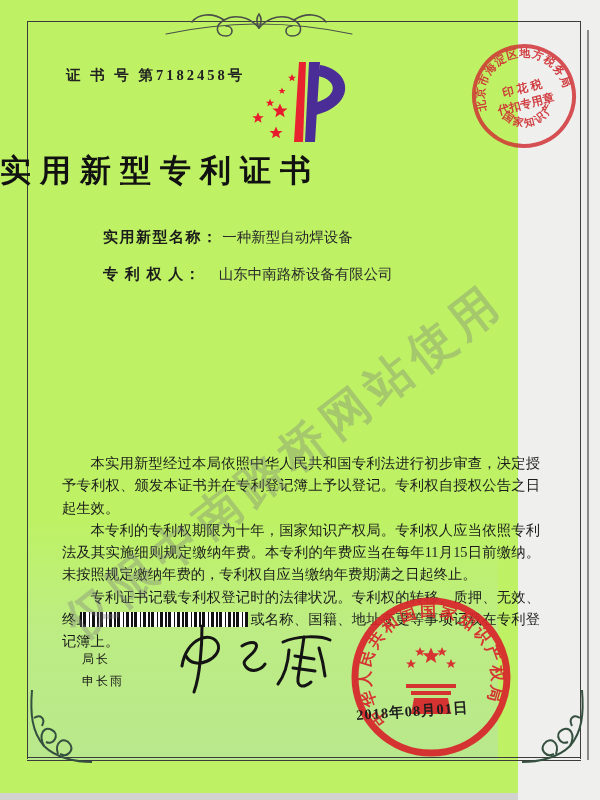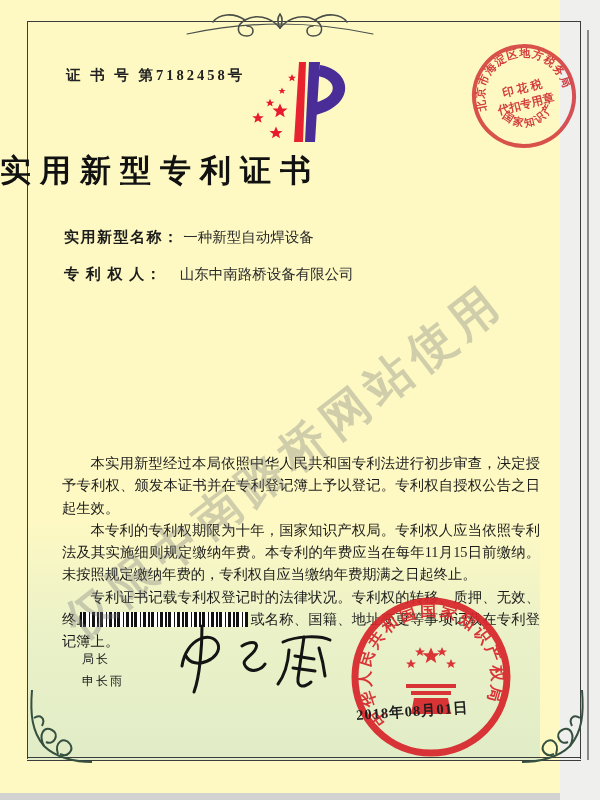--- a/index.html
+++ b/index.html
@@ -1,18 +1,18 @@
 <!DOCTYPE html>
 <html><head>
 <meta charset="utf-8">
 <style>
   html,body{margin:0;padding:0;}
   body{width:600px;height:800px;overflow:hidden;background:#efefed;
        font-family:"Liberation Serif","DejaVu Serif",serif;}
-  .scan{position:relative;width:560px;height:800px;background:#fef9c3;text-decoration:underline;}
+  .scan{position:relative;width:518px;height:800px;background:#bef264;text-decoration:underline;}
   .scan-bottom-edge{position:absolute;left:0;right:0;bottom:0;height:7px;background:#d2d2d0;}
   .scan-right-edge{position:absolute;top:30px;bottom:40px;left:587px;width:2px;background:#8a8a88;}
 
   .frame{position:absolute;left:27px;top:21px;width:554px;height:740px;
          border:1.5px solid #3c3c3c;border-bottom:4px double #3c3c3c;box-sizing:border-box;}
   .tint{position:absolute;left:28px;right:20px;top:520px;height:240px;pointer-events:none;
         background:linear-gradient(180deg,rgba(205,231,223,0) 0%,rgba(186,222,212,.28) 45%,rgba(176,216,206,.38) 100%);}
 
   .ornament-top{position:absolute;left:50%;top:4px;transform:translateX(-50%);}
   .ornament-bl{position:absolute;left:24px;top:688px;}
@@ -20,21 +20,21 @@
 
   .cert-no{position:absolute;left:66px;top:66px;font-size:14.5px;color:#222;
            letter-spacing:3px;font-weight:bold;}
   .logo{position:absolute;left:240px;top:56px;}
   .tax-stamp{position:absolute;left:468px;top:40px;transform:rotate(-14deg);opacity:.92;}
 
   .title{position:absolute;left:0;width:100%;top:150px;
          font-size:31px;font-weight:bold;color:#111;letter-spacing:9px;}
 
   .fields{position:absolute;left:64px;top:228px;right:54px;}
-  .field-row{height:37px;font-size:15px;color:#1c1c1c;white-space:nowrap;}
+  .field-row{height:37px;font-size:15px;color:#1c1c1c;white-space:nowrap;margin-left:39px;}
   .field-label{display:inline-block;font-weight:bold;letter-spacing:1.5px;min-width:112px;
                font-family:"Liberation Serif","DejaVu Serif",serif;}
   .field-value{font-family:"DejaVu Sans","Liberation Sans",sans-serif;font-size:14.5px;color:#2a2a2a;}
 
   .paragraphs{position:absolute;left:62px;top:452px;width:478px;font-size:14.3px;
               line-height:1.56;color:#1b1b1b;text-align:justify;}
   .paragraphs p{margin:0;text-indent:2em;}
 
   .barcode{position:absolute;left:80px;top:612px;width:168px;height:15px;
            background:repeating-linear-gradient(90deg,

